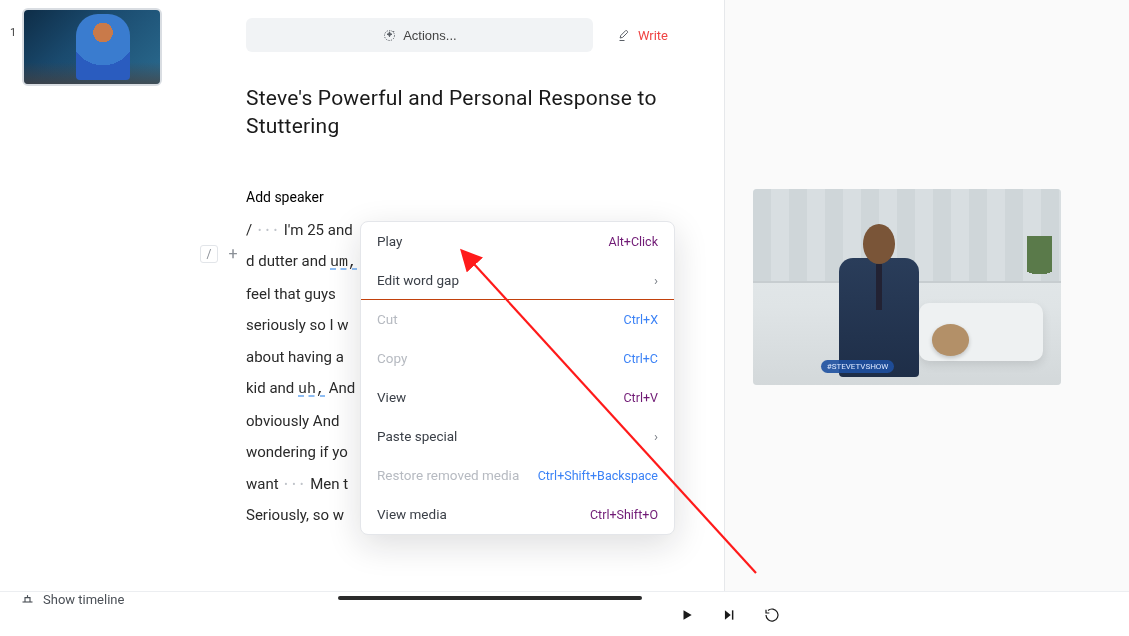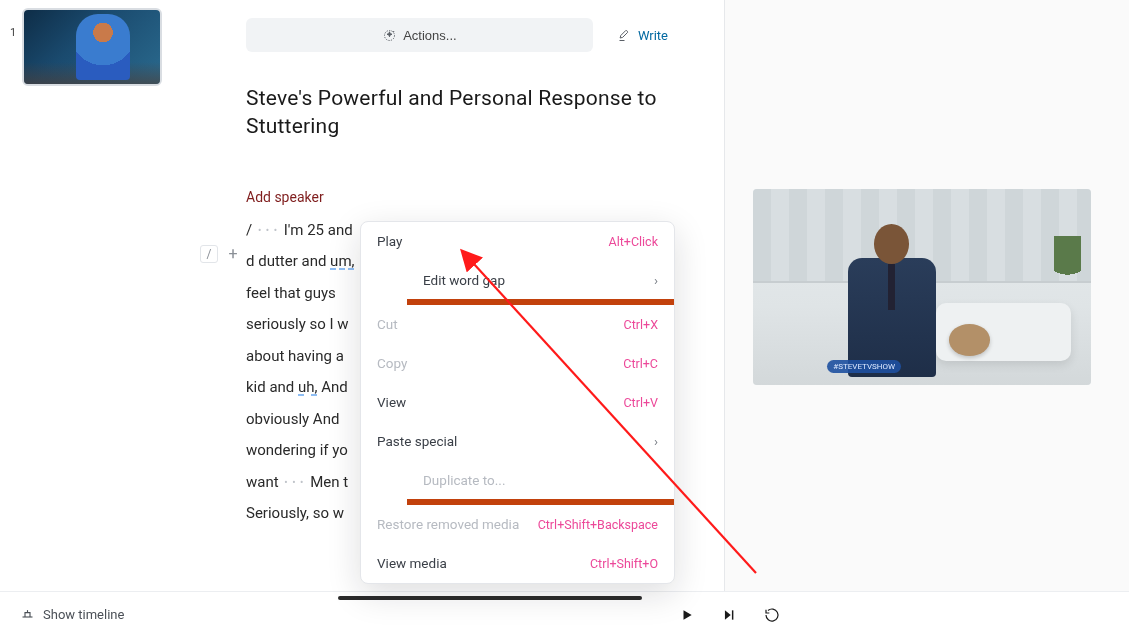--- a/index.html
+++ b/index.html
@@ -77,38 +77,38 @@
     display: flex;
     align-items: center;
     justify-content: center;
     gap: 6px;
     cursor: pointer;
   }
   .write-btn {
     display: flex;
     align-items: center;
     gap: 6px;
-    color: #0369a1;
+    color: #ef4444;
     font-size: 13px;
     cursor: pointer;
   }
 
   .title {
     font-size: 21px;
     font-weight: 400;
     color: #1a1a1a;
     line-height: 1.35;
     padding: 32px 56px 0;
     letter-spacing: 0.2px;
   }
 
   .speaker {
     padding: 48px 56px 0;
     font-size: 14px;
-    color: #7f1d1d;
+    color: #000000;
   }
 
   .transcript-wrap {
     position: relative;
     padding: 10px 56px 0;
   }
   .line-controls {
     position:absolute;
     left: 10px;
     top: 40px;
@@ -136,20 +136,21 @@
     display:inline-block;
     color:#c0c4ca;
     letter-spacing:1px;
     font-size:10px;
     vertical-align: middle;
     margin: 0 2px;
   }
   .transcript .uw {
     text-decoration: underline dashed #6aa8f0;
     text-underline-offset: 3px;
+    font-family: Liberation Mono, monospace;
   }
 
   
   .context-menu {
     position: absolute;
     left: 360px;
     top: 221px;
     width: 315px;
     background: #ffffff;
     border: 1px solid #e4e6ea;
@@ -165,40 +166,40 @@
     justify-content: space-between;
     align-items: center;
     padding: 11px 16px;
     cursor: pointer;
     border-bottom: 1px solid transparent;
   }
   .cm-item.highlight {
     background:#f4f6f8;
     border-bottom: 1px solid #ebedf0;
   }
-  .cm-item.sep-after { border-bottom: 6px solid #c2410c; margin-left: 46px; }
+  .cm-item.sep-after { border-bottom: 1px solid #c2410c; }
   .cm-item.disabled { color:#b6bac1; cursor:default; }
-  .cm-item .sc { color:#ec4899; font-size:12.5px; }
-  .cm-item.disabled .sc { color:#ec4899; }
+  .cm-item .sc { color:#701a75; font-size:12.5px; }
+  .cm-item.disabled .sc { color:#3b82f6; }
   .cm-item .chev { color:#7b8088; }
 
   
   .preview-col {
     position:absolute;
     left: 725px; 
     top:0;
     width: 404px;
     height:100%;
     background: #fafafa;
   }
   .preview {
     position:absolute;
     left: 28px;
     top: 189px;
-    width: 338px;
+    width: 308px;
     height: 196px;
     background: #e7ecef;
     border-radius: 4px;
     overflow:hidden;
   }
   .preview .stage {
     position:absolute; inset:0;
     background: linear-gradient(180deg,#e8edee 0%, #dfe4e6 60%, #d3d8da 100%);
   }
   .preview .backdrop {
@@ -246,21 +247,21 @@
   
   .bottom-divider {
     position:absolute;
     left:0; bottom: 44px; width:100%; height:1px;
     background:#eceef1;
     z-index:2;
   }
   .bottom-bar {
     position:absolute;
     left:0; bottom:0; width:100%; height:44px;
-    display:flex; align-items:center;
+    display:flex; align-items:flex-start;
     padding: 0 20px;
     background:#fff;
     z-index:3;
   }
   .show-timeline {
     display:flex; align-items:center; gap:8px;
     color:#4b5057; font-size:13px; cursor:pointer;
   }
   .timeline-track {
     position:absolute;
@@ -369,23 +370,20 @@
     <span class="sc">Ctrl+C</span>
   </div>
   <div class="cm-item">
     <span>View</span>
     <span class="sc">Ctrl+V</span>
   </div>
   <div class="cm-item">
     <span>Paste special</span>
     <span class="chev">›</span>
   </div>
-  <div class="cm-item disabled sep-after">
-    <span>Duplicate to...</span>
-  </div>
   <div class="cm-item disabled">
     <span>Restore removed media</span>
     <span class="sc">Ctrl+Shift+Backspace</span>
   </div>
   <div class="cm-item">
     <span>View media</span>
     <span class="sc">Ctrl+Shift+O</span>
   </div>
 </div>
 

